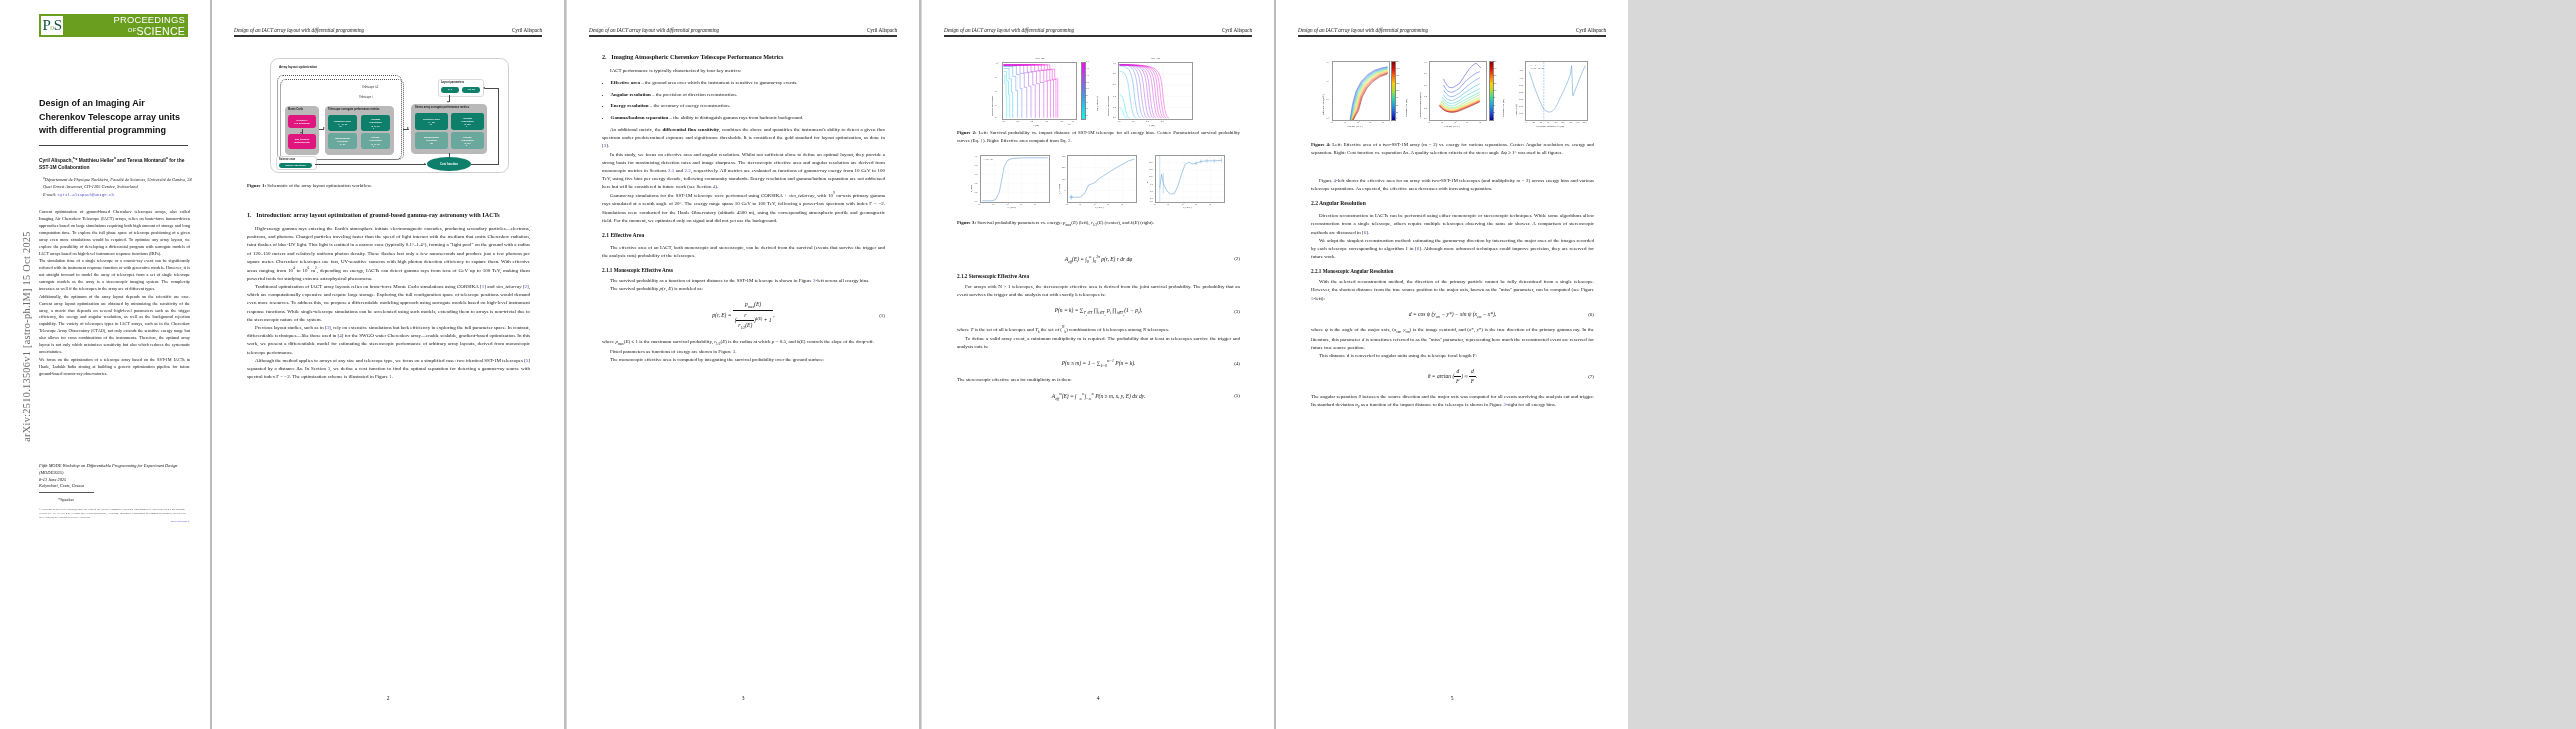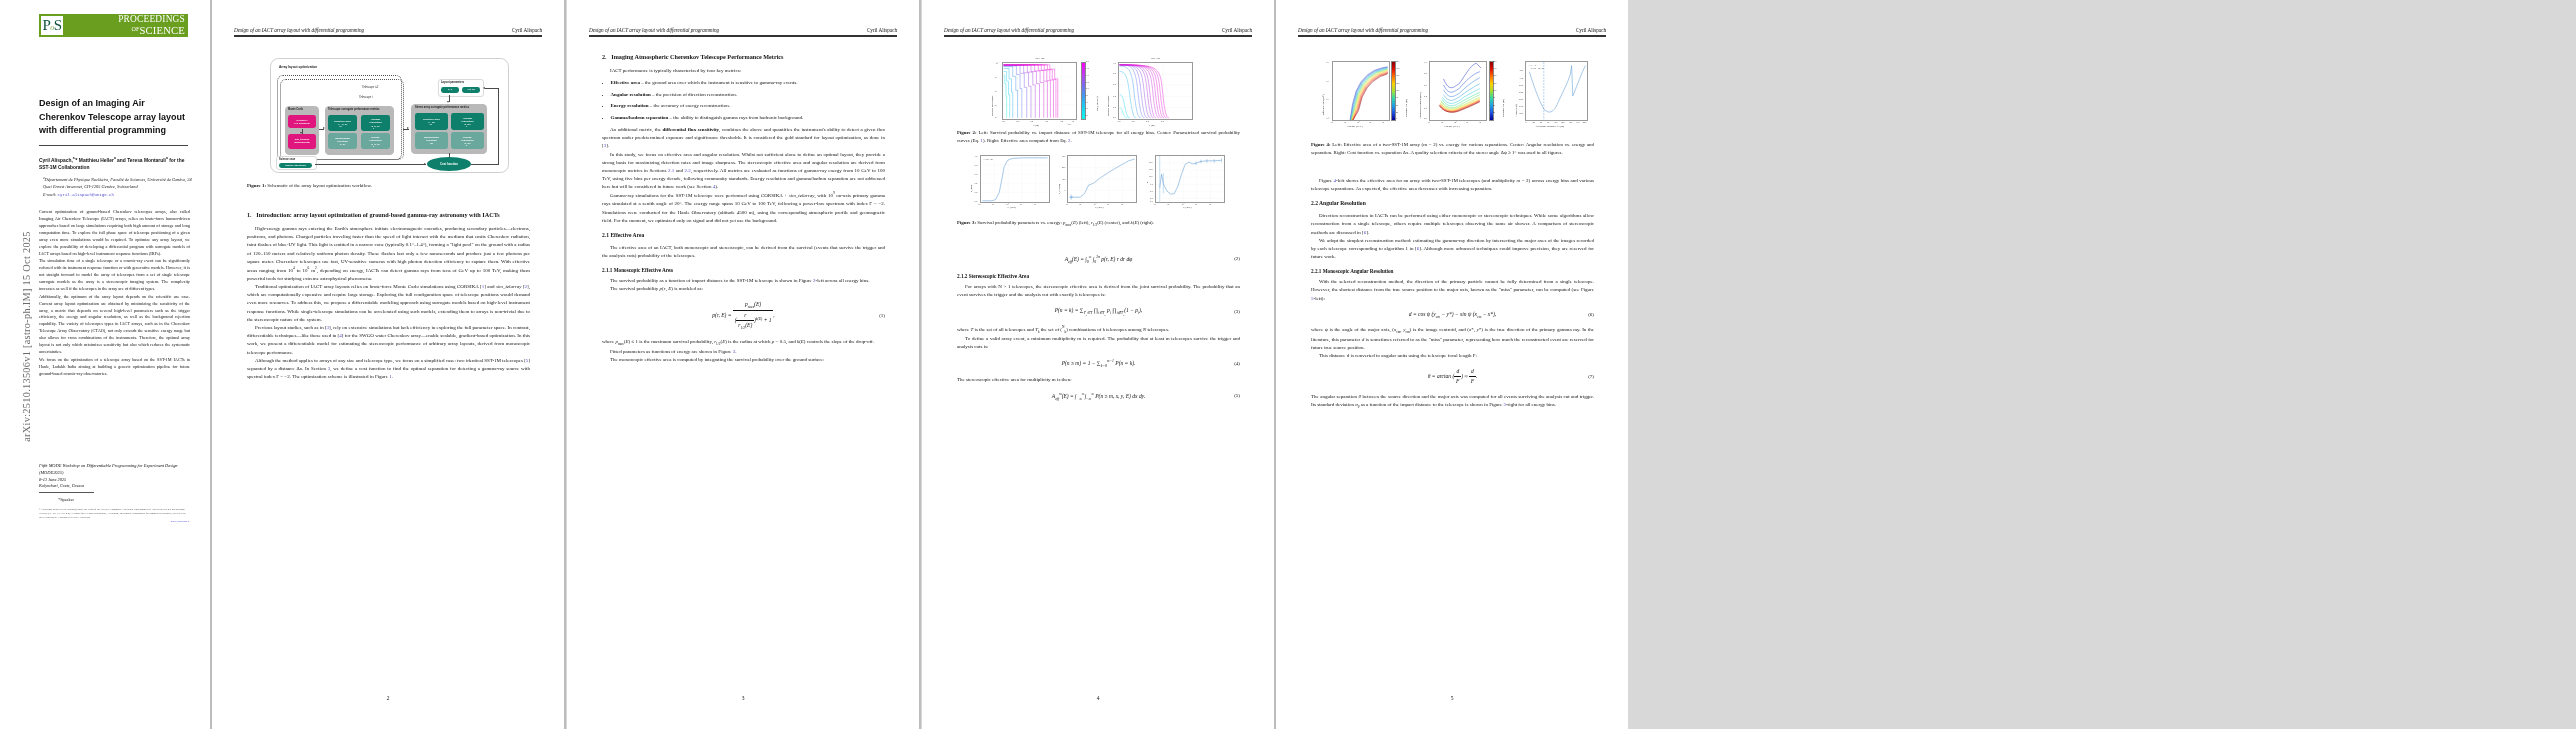--- a/index.html
+++ b/index.html
@@ -23,21 +23,21 @@
   }
 
   
   .pos-banner{position:absolute;left:39px;top:14px;width:149px;height:22.5px;background:#6a9e1f;}
   .pos-logo{position:absolute;left:1.8px;top:1.8px;width:22.5px;height:19px;background:#ffffff;
             display:flex;align-items:center;justify-content:center;}
   .pos-logo span{font-family:"Liberation Serif",serif;font-size:15px;color:#0f5340;
             font-weight:400;line-height:1;letter-spacing:-0.6px;}
   .pos-logo span i{font-size:8px;font-style:italic;color:#7aa84a;}
   .pos-words{position:absolute;right:3px;top:1.2px;text-align:right;color:#fff;
-             font-family:Liberation Serif, serif;line-height:1;}
+             font-family:Liberation Sans, sans-serif;line-height:1;}
   .pos-words .l1{font-size:9.4px;letter-spacing:0.2px;}
   .pos-words .l2{font-size:10.6px;letter-spacing:0.2px;margin-top:1.2px;}
   .pos-words .l2 sup{font-size:6px;vertical-align:3px;}
 
   
   .p1-title{position:absolute;left:39px;top:97px;width:152px;
     font-family:"Liberation Sans",sans-serif;font-weight:bold;font-size:9px;line-height:1.5;color:#111;}
   .p1-rule{position:absolute;left:39px;top:145px;width:149px;height:0.9px;background:#444;}
   .p1-authors{position:absolute;left:39px;top:156px;width:152px;
     font-family:"Liberation Sans",sans-serif;font-weight:bold;font-size:4.9px;line-height:1.6;color:#111;}
@@ -131,21 +131,21 @@
       <span>P<i>o</i>S</span>
     </div>
     <div class="pos-words">
       <div class="l1">PROCEEDINGS</div>
       <div class="l2">
         <sup>OF</sup><span>SCIENCE</span>
       </div>
     </div>
   </div>
 
-  <div class="p1-title">Design of an Imaging Air Cherenkov Telescope array layout with differential programming</div>
+  <div class="p1-title">Design of an Imaging Air Cherenkov Telescope array units with differential programming</div>
   <div class="p1-rule"></div>
   <div class="p1-authors">
     Cyril Alispach,<sup>a,</sup>* Matthieu Heller<sup>a</sup> and Teresa Montaruli<sup>a</sup> for the SST-1M Collaboration
   </div>
   <div class="p1-affil">
     <sup>a</sup>Département de Physique Nucléaire, Faculté de Sciences, Université de Genève, 24 Quai Ernest Ansermet, CH-1205 Genève, Switzerland
   </div>
   <div class="p1-email">
     <b>E-mail:</b>
     <a href="#">cyril.alispach@unige.ch</a>

